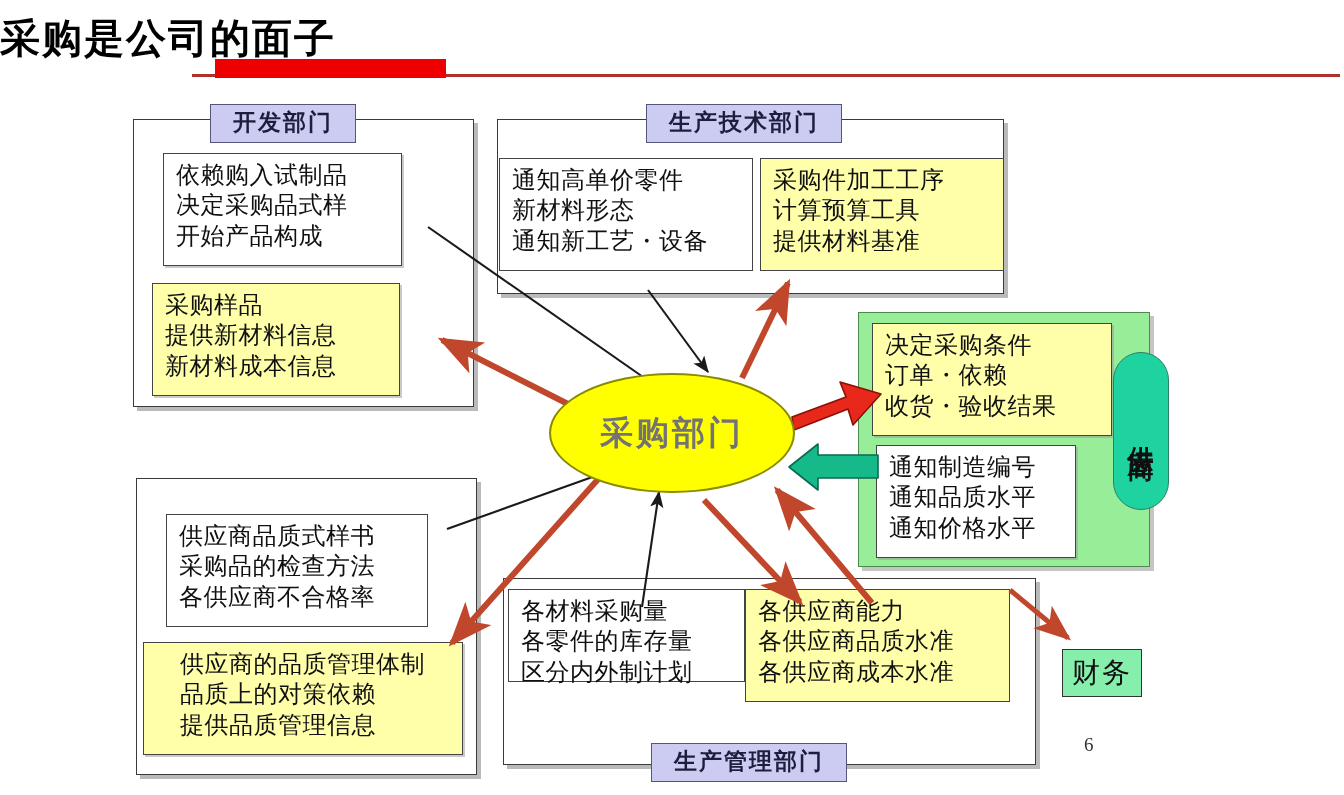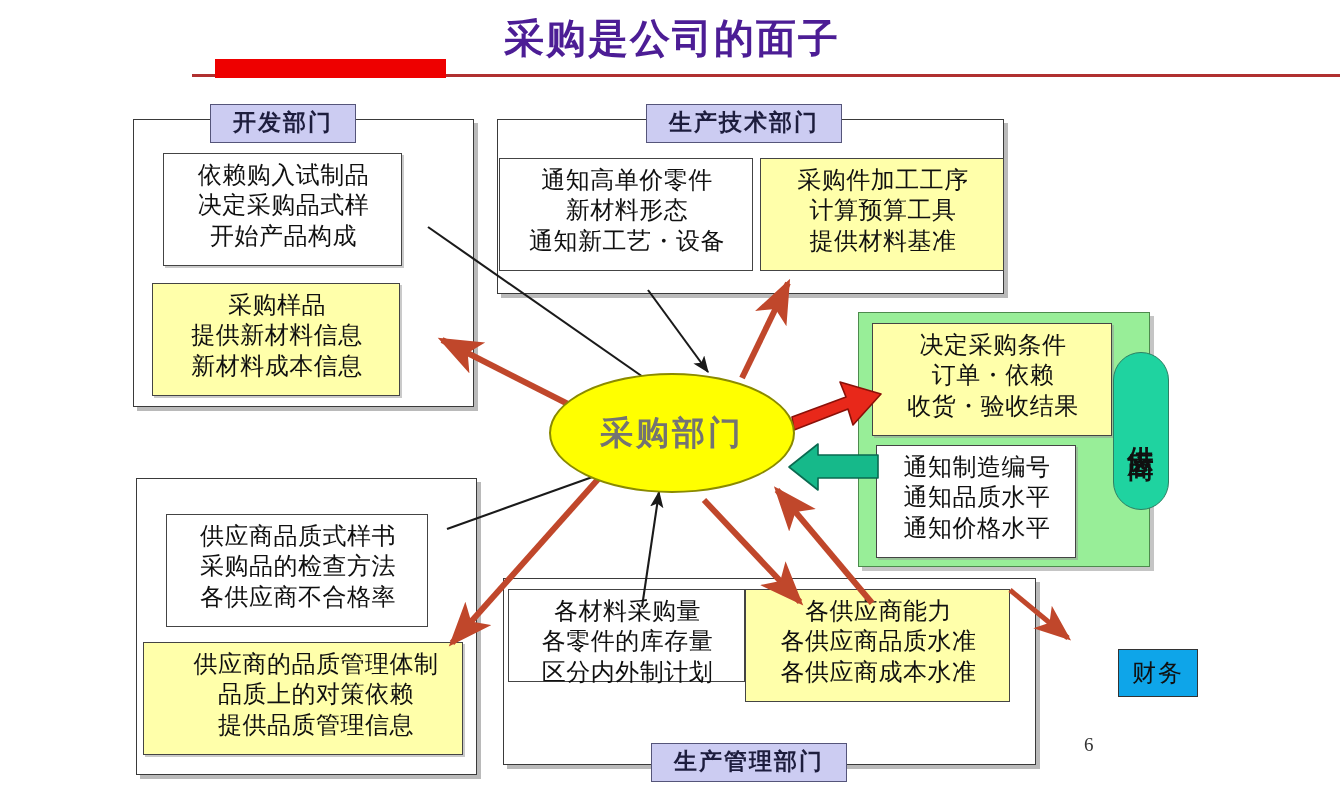--- a/index.html
+++ b/index.html
@@ -14,24 +14,24 @@
   #slide{
     position:relative;
     width:1344px;height:795px;
     background:#ffffff;
   }
 
   
   .title{
     position:absolute;
     left:0;top:16px;width:1344px;
-    text-align:center;
+    text-align:left;
     font-size:40px;
     font-weight:700;
-    color:#4c1d95;
+    color:#000000;
     letter-spacing:2px;
     line-height:1.1;
     white-space:nowrap;
   }
   .title-rule{
     position:absolute;
     left:192px;top:74px;
     width:1148px;height:3px;
     background:#b03030;
   }
@@ -71,21 +71,20 @@
     border:1.5px solid #444;
     background:#ffffff;
     box-sizing:border-box;
     padding:6px 10px 6px 12px;
     font-size:24px;
     line-height:1.27;
     color:#101010;
     letter-spacing:.5px;
     white-space:pre-line;
     box-shadow:2px 2px 0 rgba(150,150,150,.5);
-    text-align:center;
   }
   .info-card.yellow{background:#ffffaa;}
   .info-card.plain{box-shadow:none;}
 
   
   .supplier-box{
     position:absolute;
     background:#98ee98;
     border:1.5px solid #4d8a4d;
     box-shadow:4px 4px 0 rgba(140,140,140,.5);
@@ -124,26 +123,26 @@
     z-index:8;
     box-sizing:border-box;
   }
   .center-ellipse span{
     font-size:33px;font-weight:700;color:#737373;letter-spacing:3px;
   }
 
   
   .finance-box{
     position:absolute;
-    left:1118px;top:649px;
+    left:1062px;top:649px;
     width:80px;height:48px;
     border:1.5px solid #333;
-    background:#0ea5e9;
+    background:#86efac;
     display:flex;align-items:center;justify-content:center;
-    font-size:24px;color:#101010;letter-spacing:2px;
+    font-size:28px;color:#101010;letter-spacing:2px;
     box-sizing:border-box;
   }
 
   .page-num{
     position:absolute;
     left:1084px;top:734px;
     font-family:"Liberation Serif","DejaVu Serif",serif;
     font-size:19px;color:#333;
   }
 

